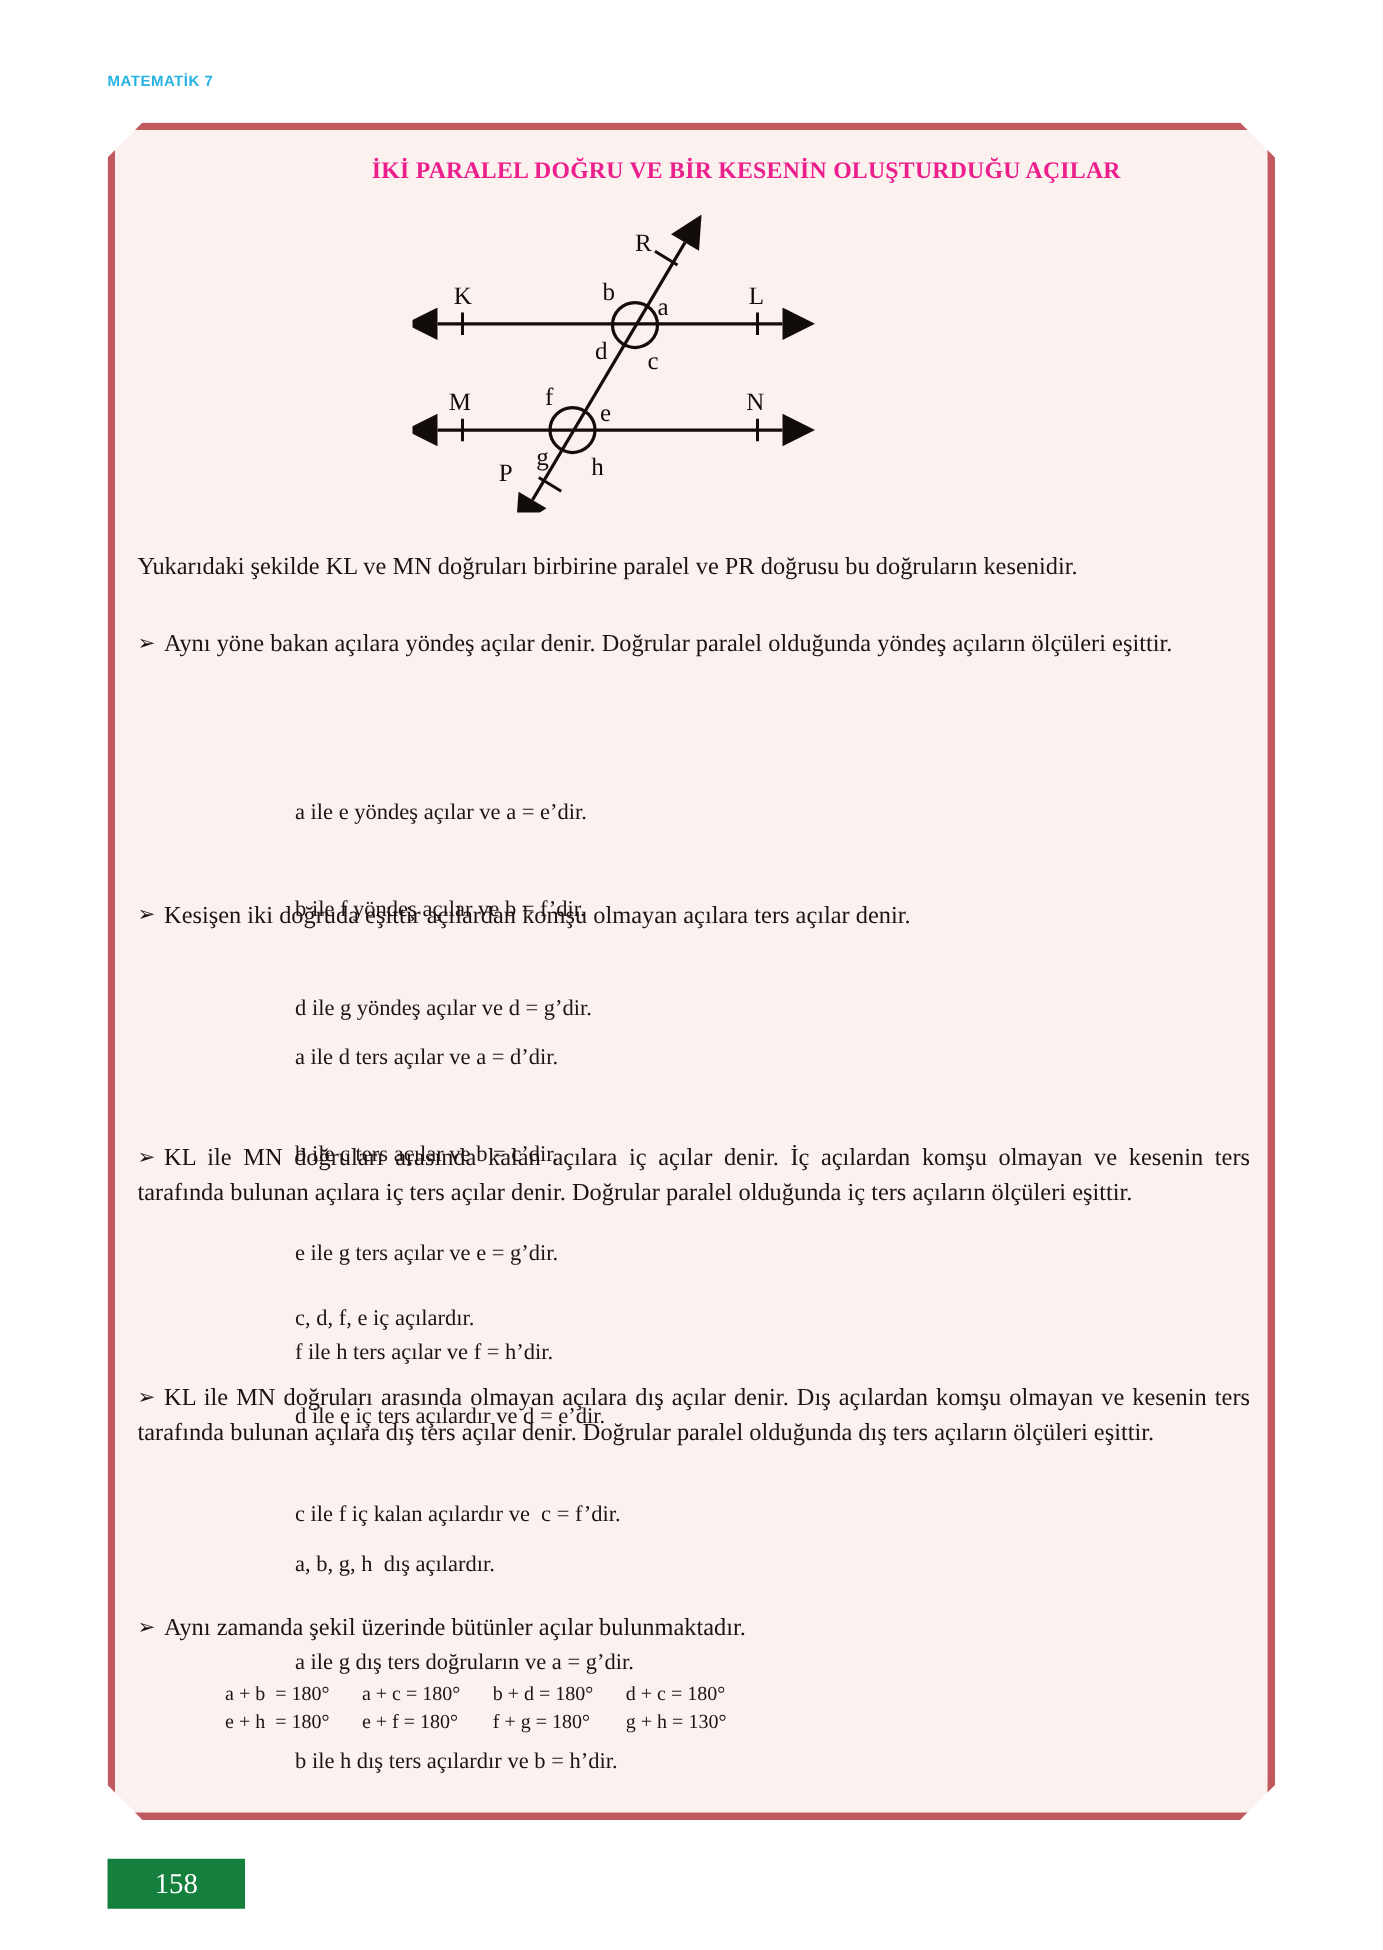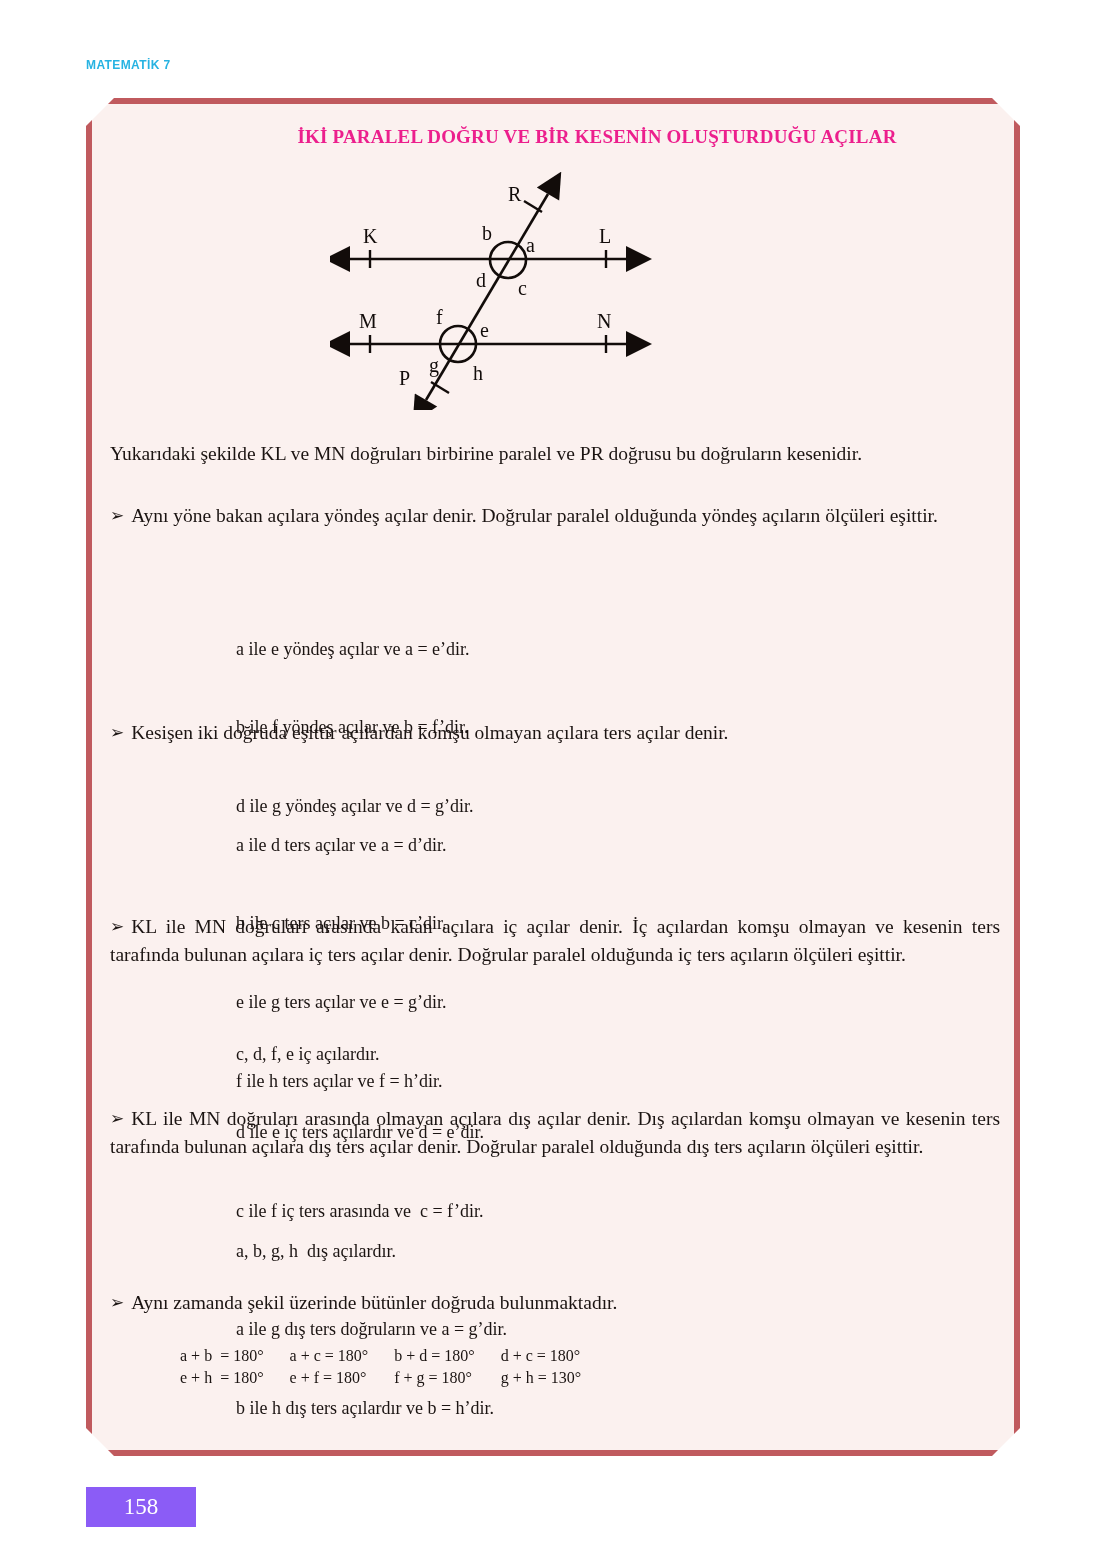--- a/index.html
+++ b/index.html
@@ -110,21 +110,21 @@
     white-space: pre;
   }
 
   
   .folio {
     position: absolute;
     left: 86px;
     top: 1487px;
     width: 110px;
     height: 40px;
-    background: #8b5cf6;
+    background: #15803d;
     color: #ffffff;
     font-size: 23px;
     display: flex;
     align-items: center;
     justify-content: center;
   }
 </style>
 </head>
 <body>
 
@@ -194,31 +194,31 @@
   <div>a ile d ters açılar ve a = d’dir.</div>
   <div>b ile c ters açılar ve b = c’dir.</div>
   <div>e ile g ters açılar ve e = g’dir.</div>
   <div>f ile h ters açılar ve f = h’dir.</div>
 </div>
 
 <div class="para" style="left:110px; top:913px; width:890px;"><span class="bullet-glyph">➢</span><span>KL ile MN doğruları arasında kalan açılara iç açılar denir. İç açılardan komşu olmayan ve kesenin ters tarafında bulunan açılara iç ters açılar denir. Doğrular paralel olduğunda iç ters açıların ölçüleri eşittir.</span></div>
 <div class="eqlist" style="left:236px; top:988px;">
   <div>c, d, f, e iç açılardır.</div>
   <div>d ile e iç ters açılardır ve d = e’dir.</div>
-  <div>c ile f iç ters arasında ve  c = f’dir.</div>
+  <div>c ile f iç kalan açılardır ve  c = f’dir.</div>
 </div>
 
 <div class="para" style="left:110px; top:1105px; width:890px;"><span class="bullet-glyph">➢</span><span>KL ile MN doğruları arasında olmayan açılara dış açılar denir. Dış açılardan komşu olmayan ve kesenin ters tarafında bulunan açılara dış ters açılar denir. Doğrular paralel olduğunda dış ters açıların ölçüleri eşittir.</span></div>
 <div class="eqlist" style="left:236px; top:1185px;">
   <div>a, b, g, h  dış açılardır.</div>
   <div>a ile g dış ters doğruların ve a = g’dir.</div>
   <div>b ile h dış ters açılardır ve b = h’dir.</div>
 </div>
 
-<div class="para nojust" style="left:110px; top:1289px; width:890px;"><span class="bullet-glyph">➢</span><span>Aynı zamanda şekil üzerinde bütünler doğruda bulunmaktadır.</span></div>
+<div class="para nojust" style="left:110px; top:1289px; width:890px;"><span class="bullet-glyph">➢</span><span>Aynı zamanda şekil üzerinde bütünler açılar bulunmaktadır.</span></div>
 
 <div class="eqgrid" style="left:180px; top:1345px;">
   <table>
     <tbody>
         <tr>
       <td>a + b  = 180°</td>
       <td>a + c = 180°</td>
       <td>b + d = 180°</td>
       <td>d + c = 180°</td>
     </tr>

